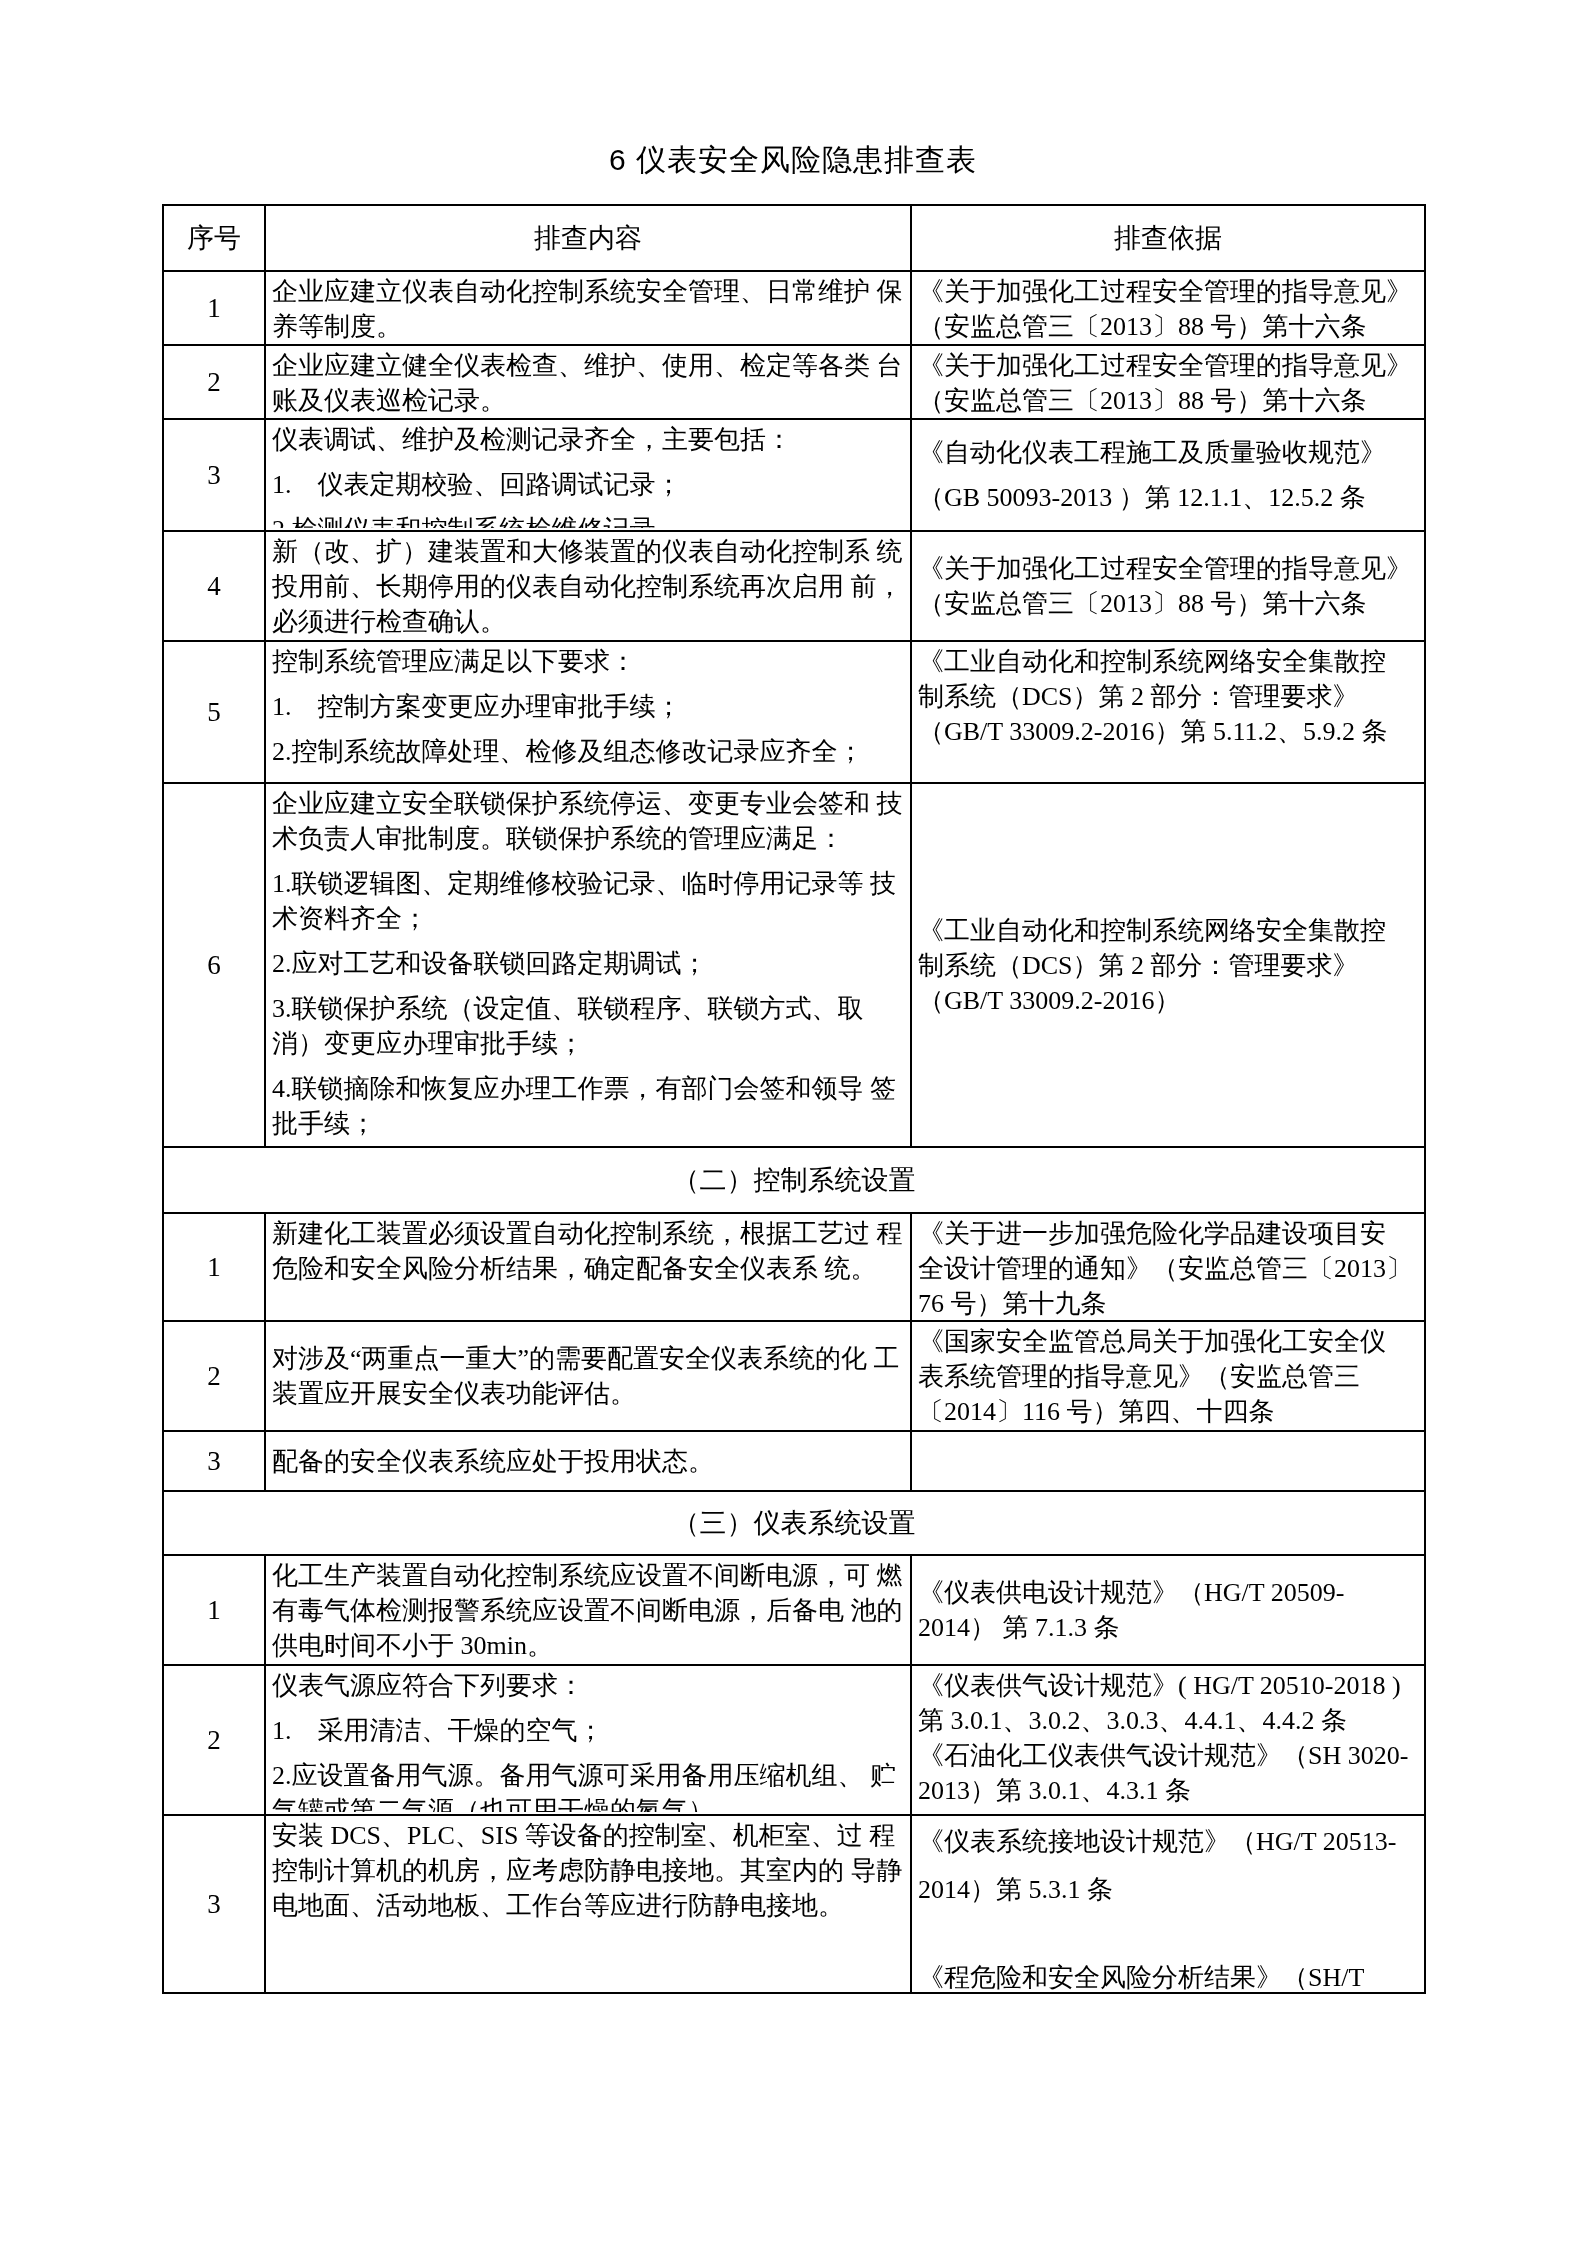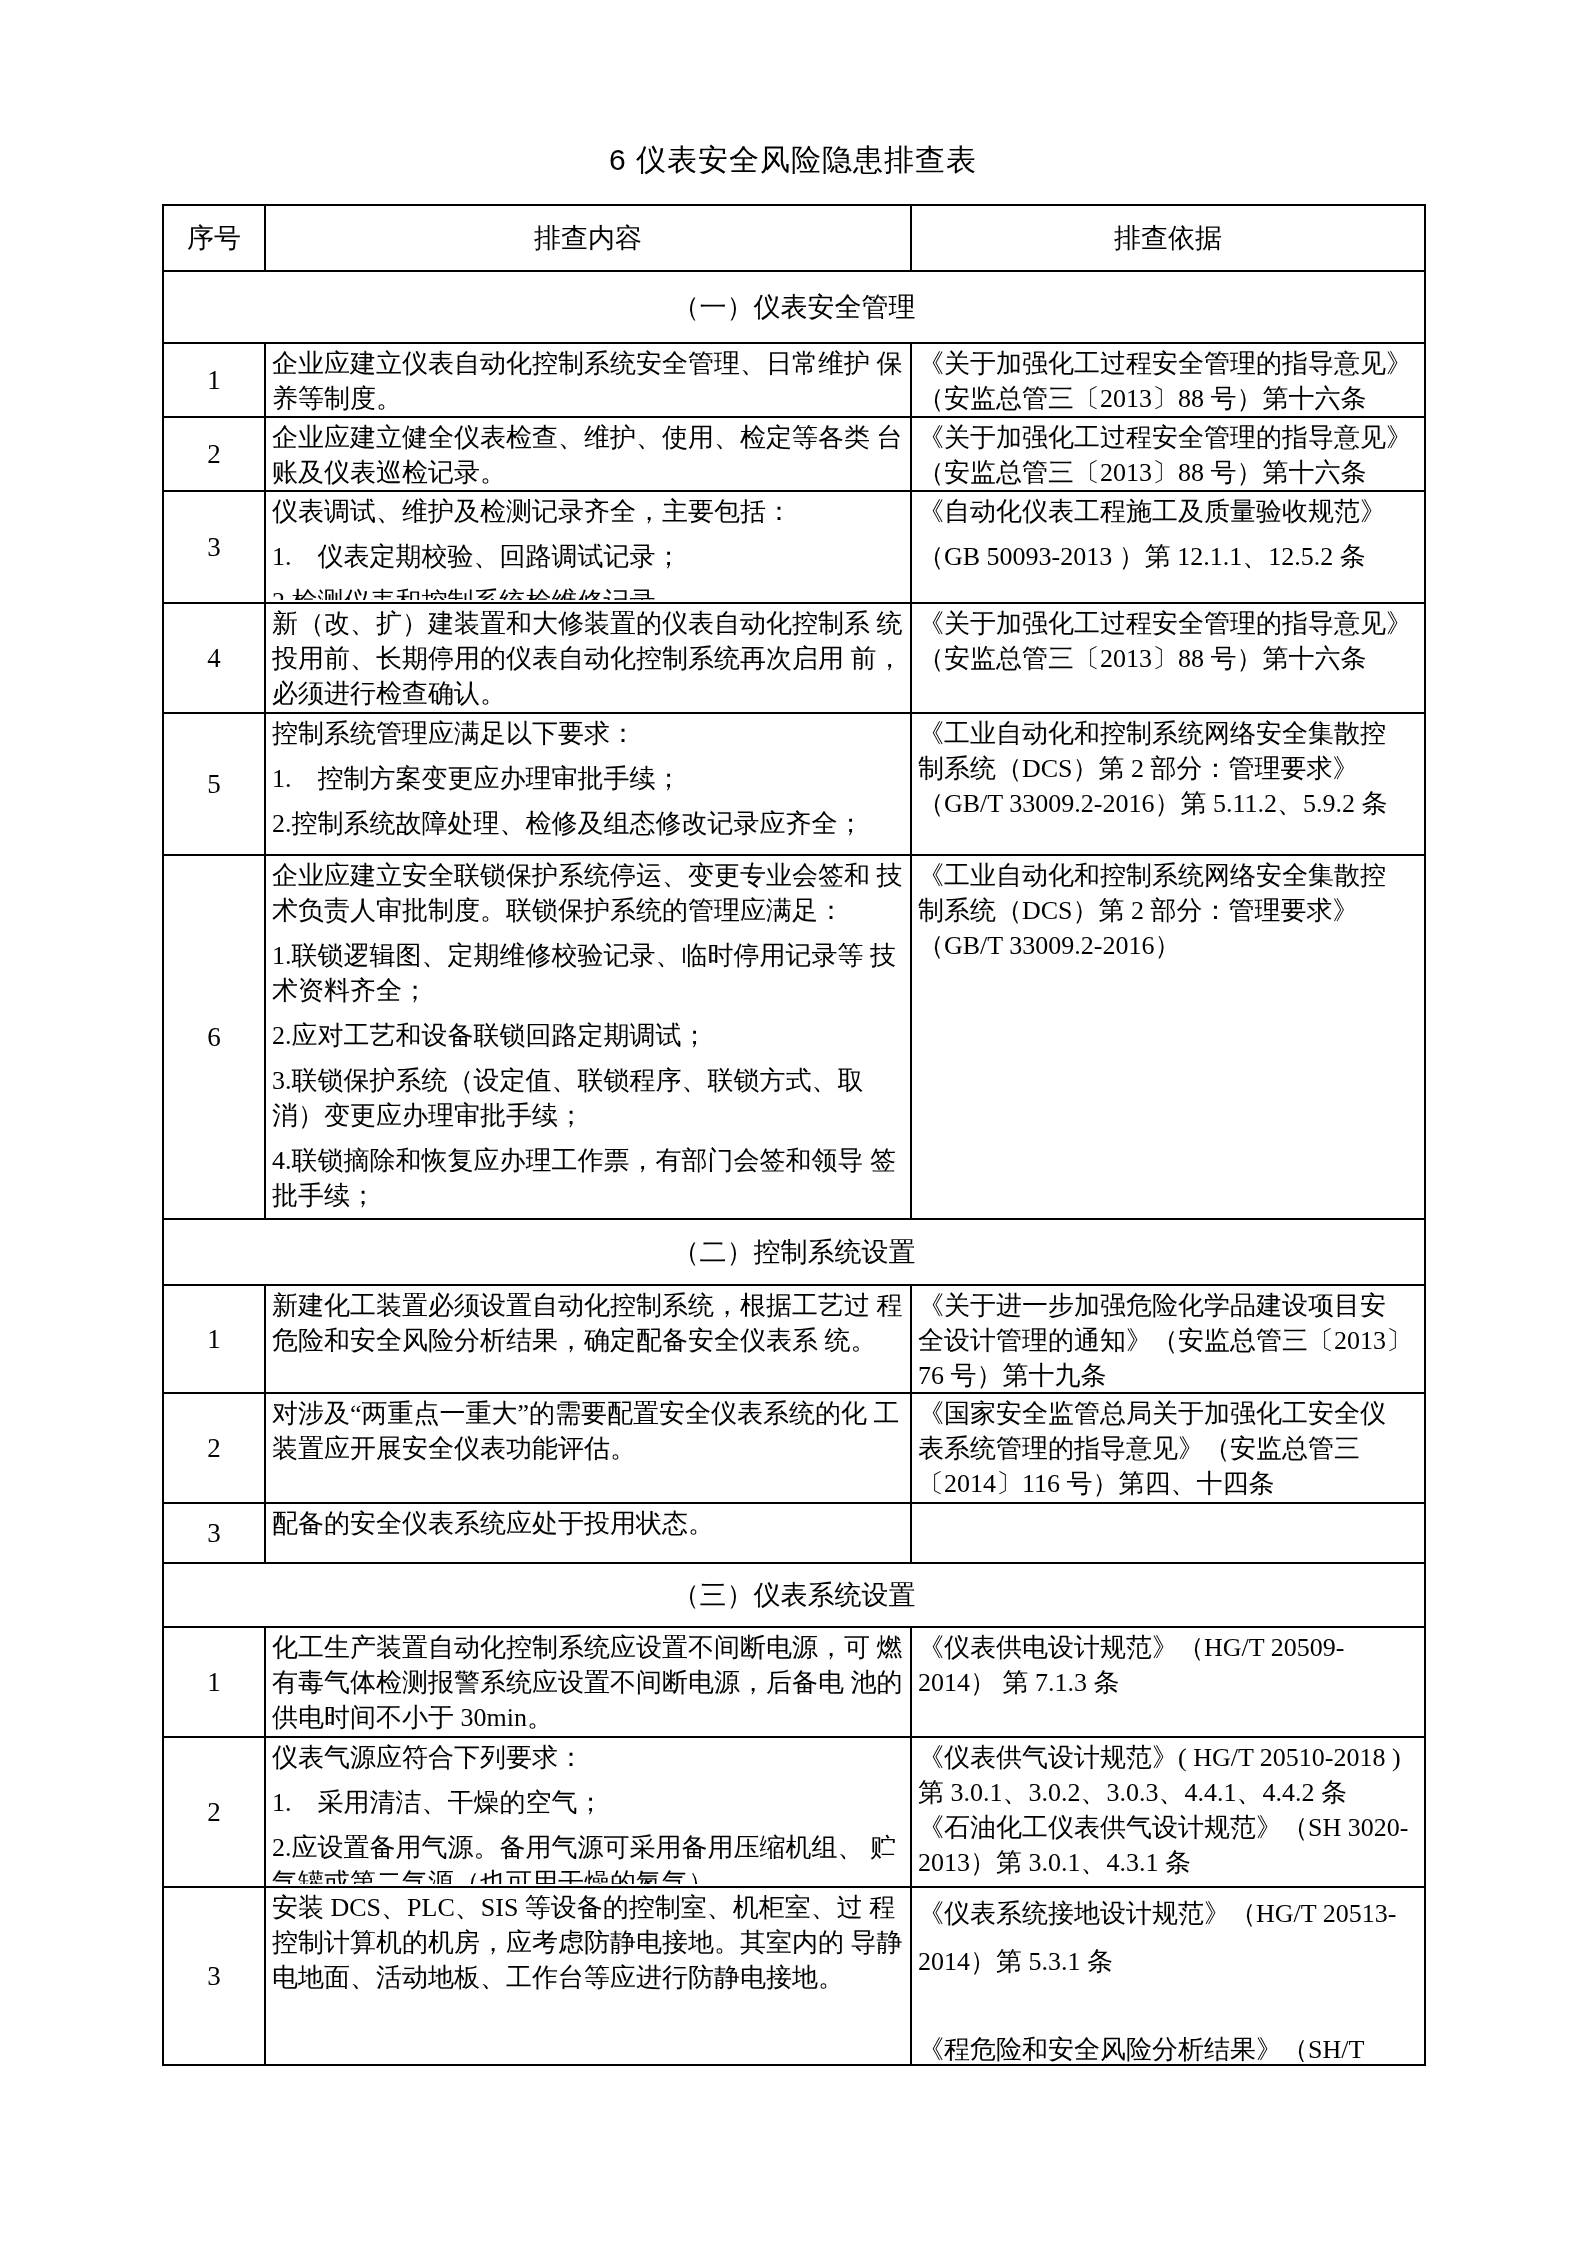--- a/index.html
+++ b/index.html
@@ -50,21 +50,21 @@
   .rh142 .cb{height:136px;}
   .rh150 .cb{height:144px;}
   .rh178 .cb{height:172px;}
   .rh364 .cb{height:358px;}
   .rh60 .cb{height:54px;}
   .rh64 .cb{height:58px;}
   .no .cb, .th .cb, .sec-cell .cb{
     display:flex;align-items:center;justify-content:center;
     text-align:right;
   }
-  .vm .cb{display:flex;flex-direction:column;justify-content:flex-start;}
+  .vm .cb{display:flex;flex-direction:column;justify-content:center;}
   .th{font-size:27px;}
   .sec-cell{font-size:27px;}
   .no{font-size:27px;}
 </style>
 </head>
 <body>
 
 <div class="page">
   <div class="doc-title">6 仪表安全风险隐患排查表</div>
 
@@ -87,27 +87,20 @@
               <span>排查内容</span>
             </div>
           </td>
         <td class="th">
             <div class="cb">
               <span>排查依据</span>
             </div>
           </td>
       </tr>
 
-      <tr class="rh72">
-        <td class="sec-cell" colspan="3">
-            <div class="cb">
-              <span>（一）仪表安全管理</span>
-            </div>
-          </td>
-      </tr>
 
       <tr class="rh74">
         <td class="no">
             <div class="cb">
               <span>1</span>
             </div>
           </td>
         <td>
             <div class="cb">
               <p>企业应建立仪表自动化控制系统安全管理、日常维护 保养等制度。</p>

